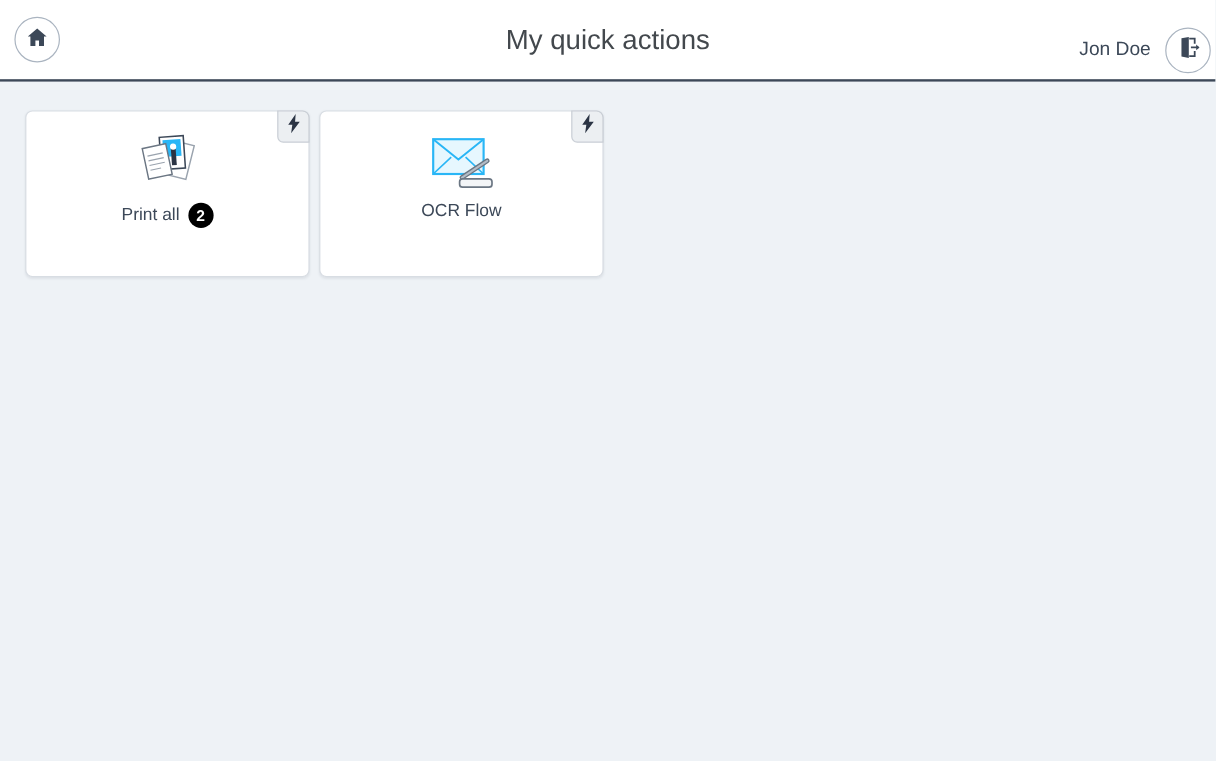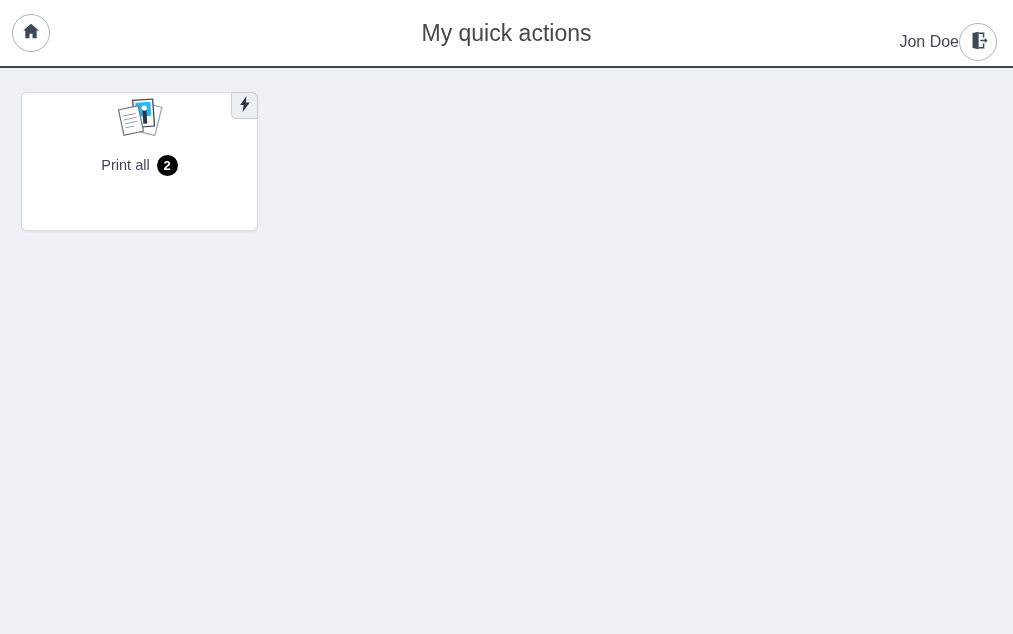--- a/index.html
+++ b/index.html
@@ -50,25 +50,26 @@
     line-height: 66px;
     text-align: center;
     font-size: 23px;
     color: #43484d;
     font-weight: 400;
     pointer-events: none;
   }
 
   .header-right {
     position: absolute;
-    right: 16px;
+    right: 4px;
     top: 0;
     height: 84px;
     display: flex;
     align-items: center;
+    gap: 12px;
   }
 
   .user-name {
     font-size: 16px;
     color: #3c4858;
     white-space: nowrap;
   }
 
   
   .tile-area {
@@ -84,20 +85,21 @@
     width: 237px;
     height: 139px;
     background: #ffffff;
     border: 1px solid #d8dde3;
     border-radius: 6px;
     box-shadow: 0 1px 2px rgba(40,50,65,0.08);
     display: flex;
     flex-direction: column;
     align-items: center;
     justify-content: flex-start;
+    padding-top: 14px;
     cursor: pointer;
     overflow: visible;
   }
 
   .tile-icon {
     height: 56px;
     display: flex;
     align-items: center;
     justify-content: center;
   }
@@ -207,15 +209,38 @@
       </svg>
     </div>
     <div class="tile-label">
       <span>Print all</span>
       <span class="badge-count">2</span>
     </div>
   </div>
 
 
 
+  <div class="tile">
+    <div class="bolt-flag">
+      <span>
+        <svg width="12" height="16" viewBox="0 0 12 16">
+          <path d="M7.4 0 1.2 9h3.4L3.6 16 10.8 6.4H6.9z" fill="#2b3444"></path>
+        </svg>
+      </span>
+    </div>
+    <div class="tile-icon">
+      <svg width="62" height="50" viewBox="0 0 62 50">
+        <rect x="7" y="6" width="42" height="29" fill="#e6f7fe" stroke="#29b6f6" stroke-width="1.8"></rect>
+        <path d="M7 6 L28 23 L49 6" fill="none" stroke="#29b6f6" stroke-width="1.6"></path>
+        <path d="M7 35 L22 21" fill="none" stroke="#29b6f6" stroke-width="1.4"></path>
+        <path d="M49 35 L34 21" fill="none" stroke="#29b6f6" stroke-width="1.4"></path>
+        <path d="M31 38 L52 24" fill="none" stroke="#6b7683" stroke-width="4" stroke-linecap="round"></path>
+        <path d="M31 38 L52 24" fill="none" stroke="#b3bcc6" stroke-width="1.8" stroke-linecap="round"></path>
+        <rect x="29" y="39" width="27" height="7" rx="2.5" fill="#f3f5f7" stroke="#6b7683" stroke-width="1.4"></rect>
+      </svg>
+    </div>
+    <div class="tile-label">
+      <span>OCR Flow</span>
+    </div>
+  </div>
 
 
 </div>
 
 </body></html>

